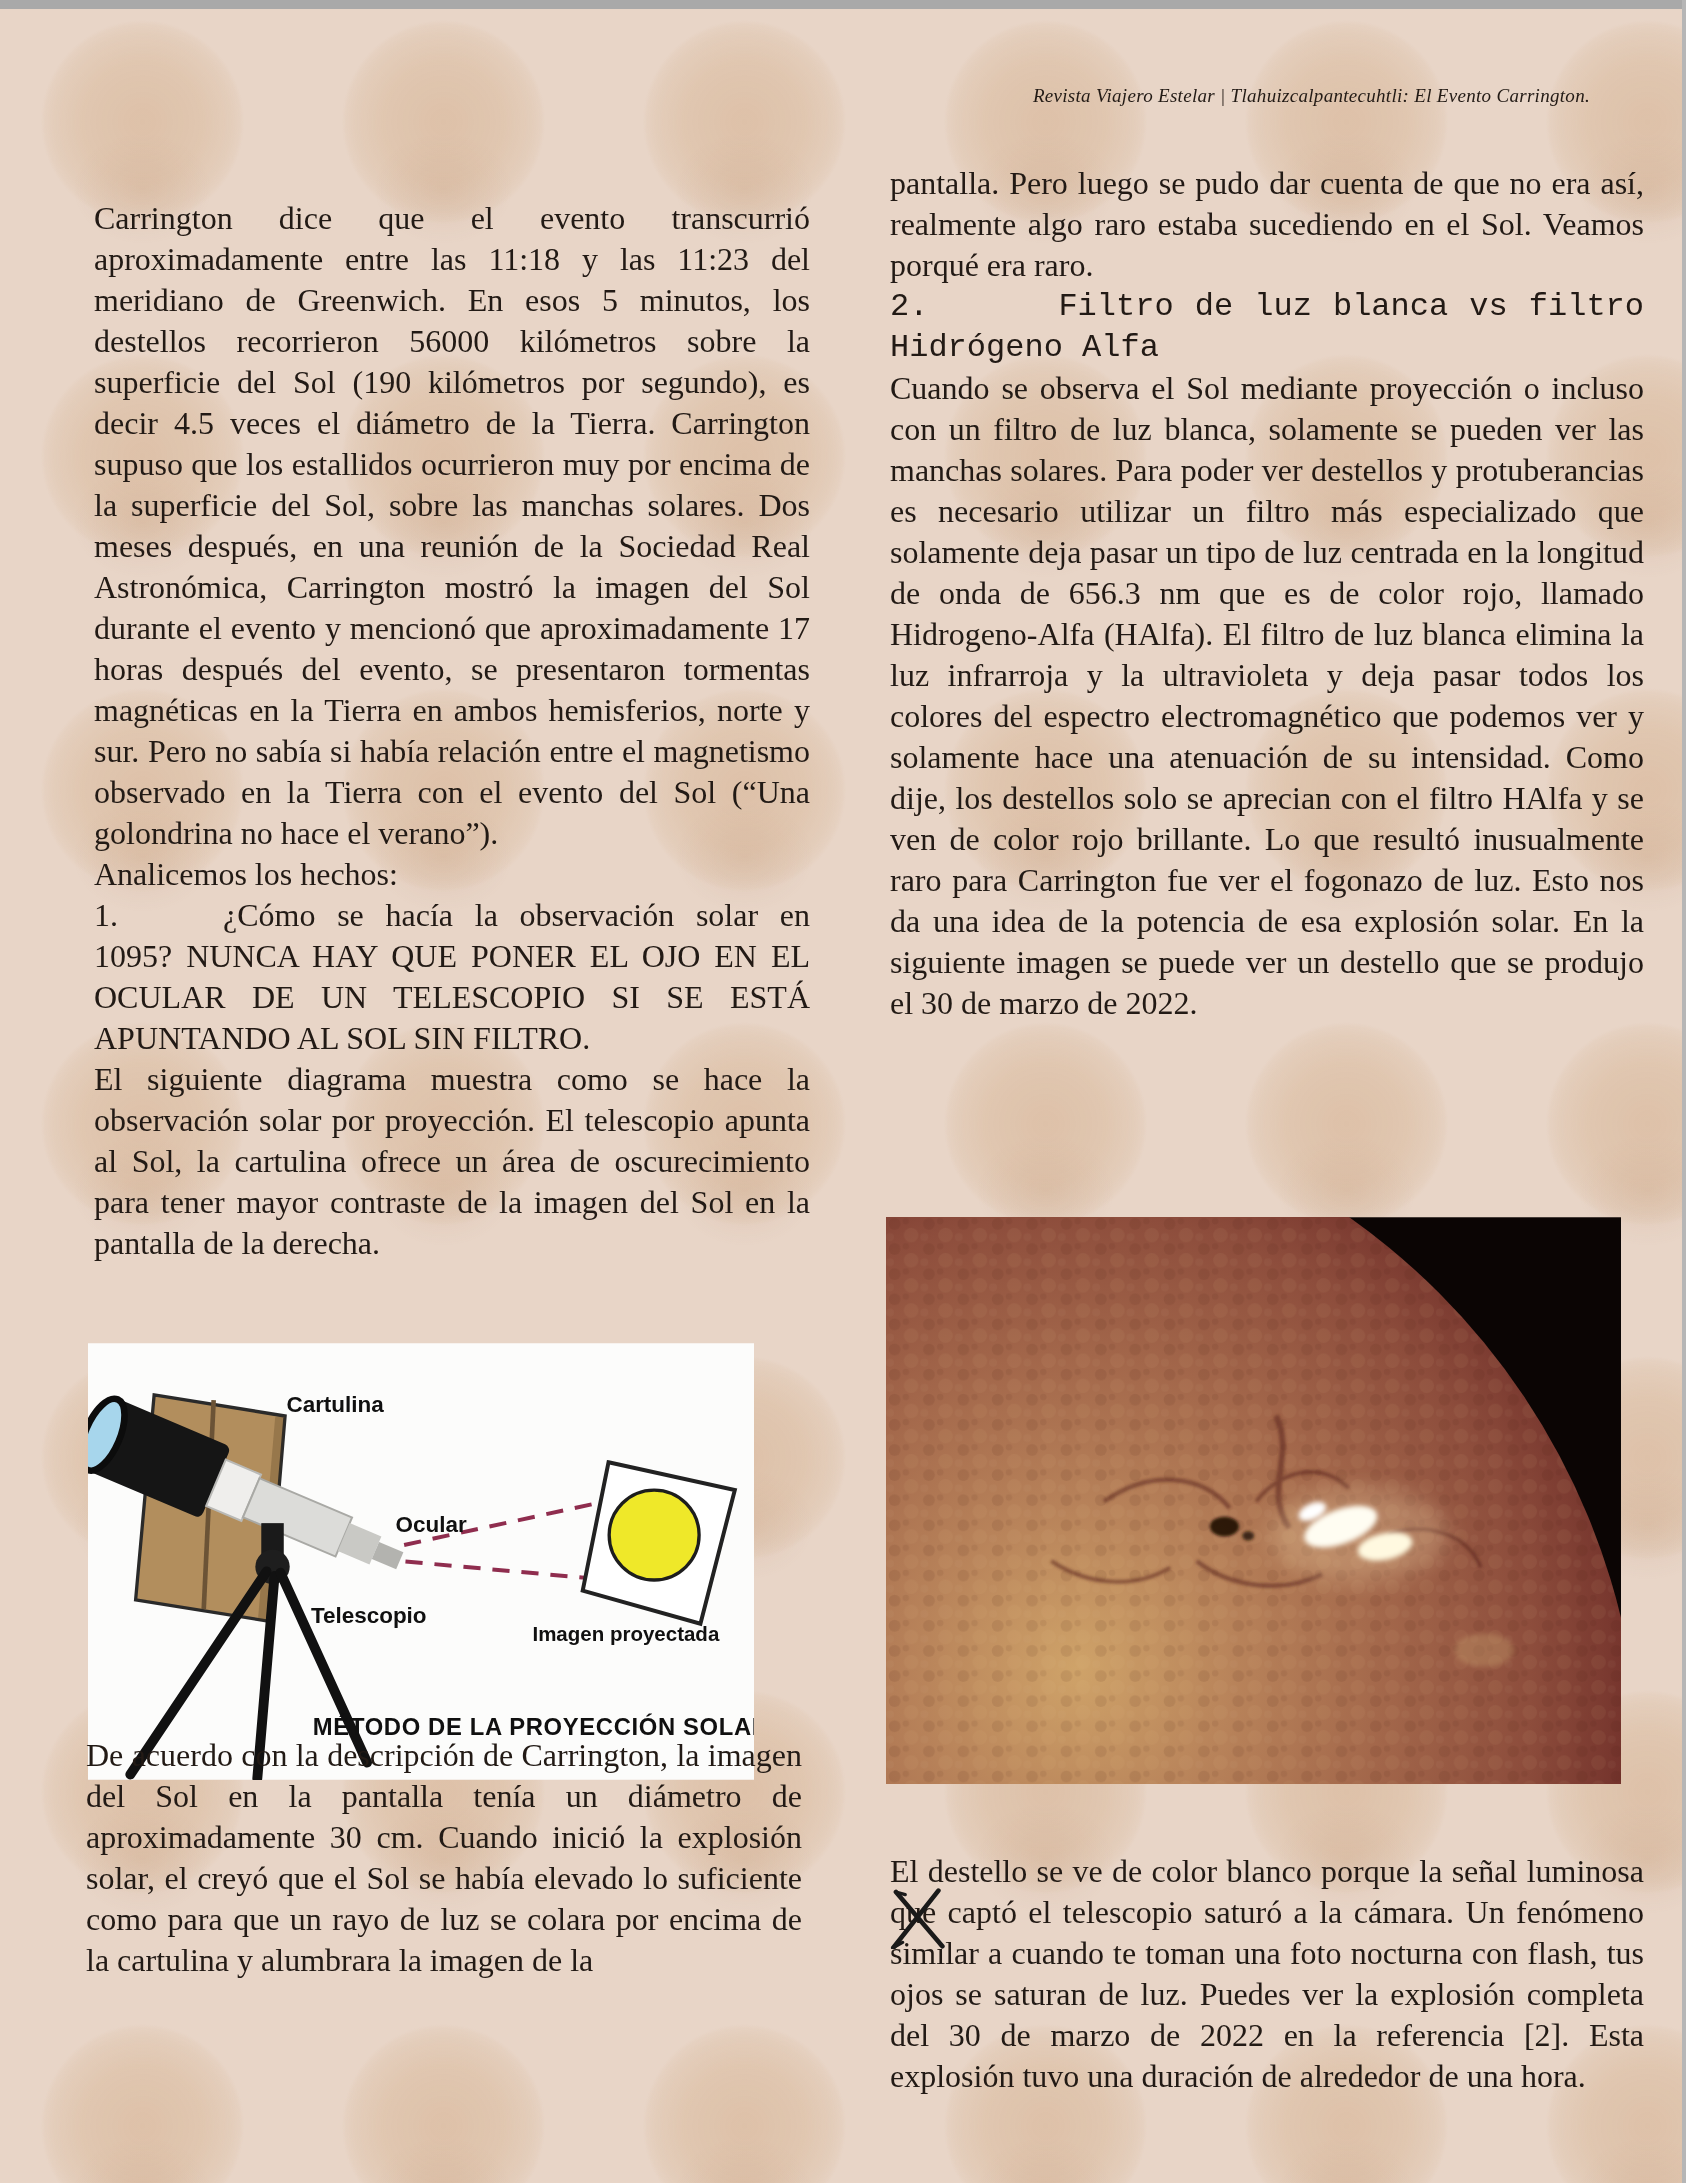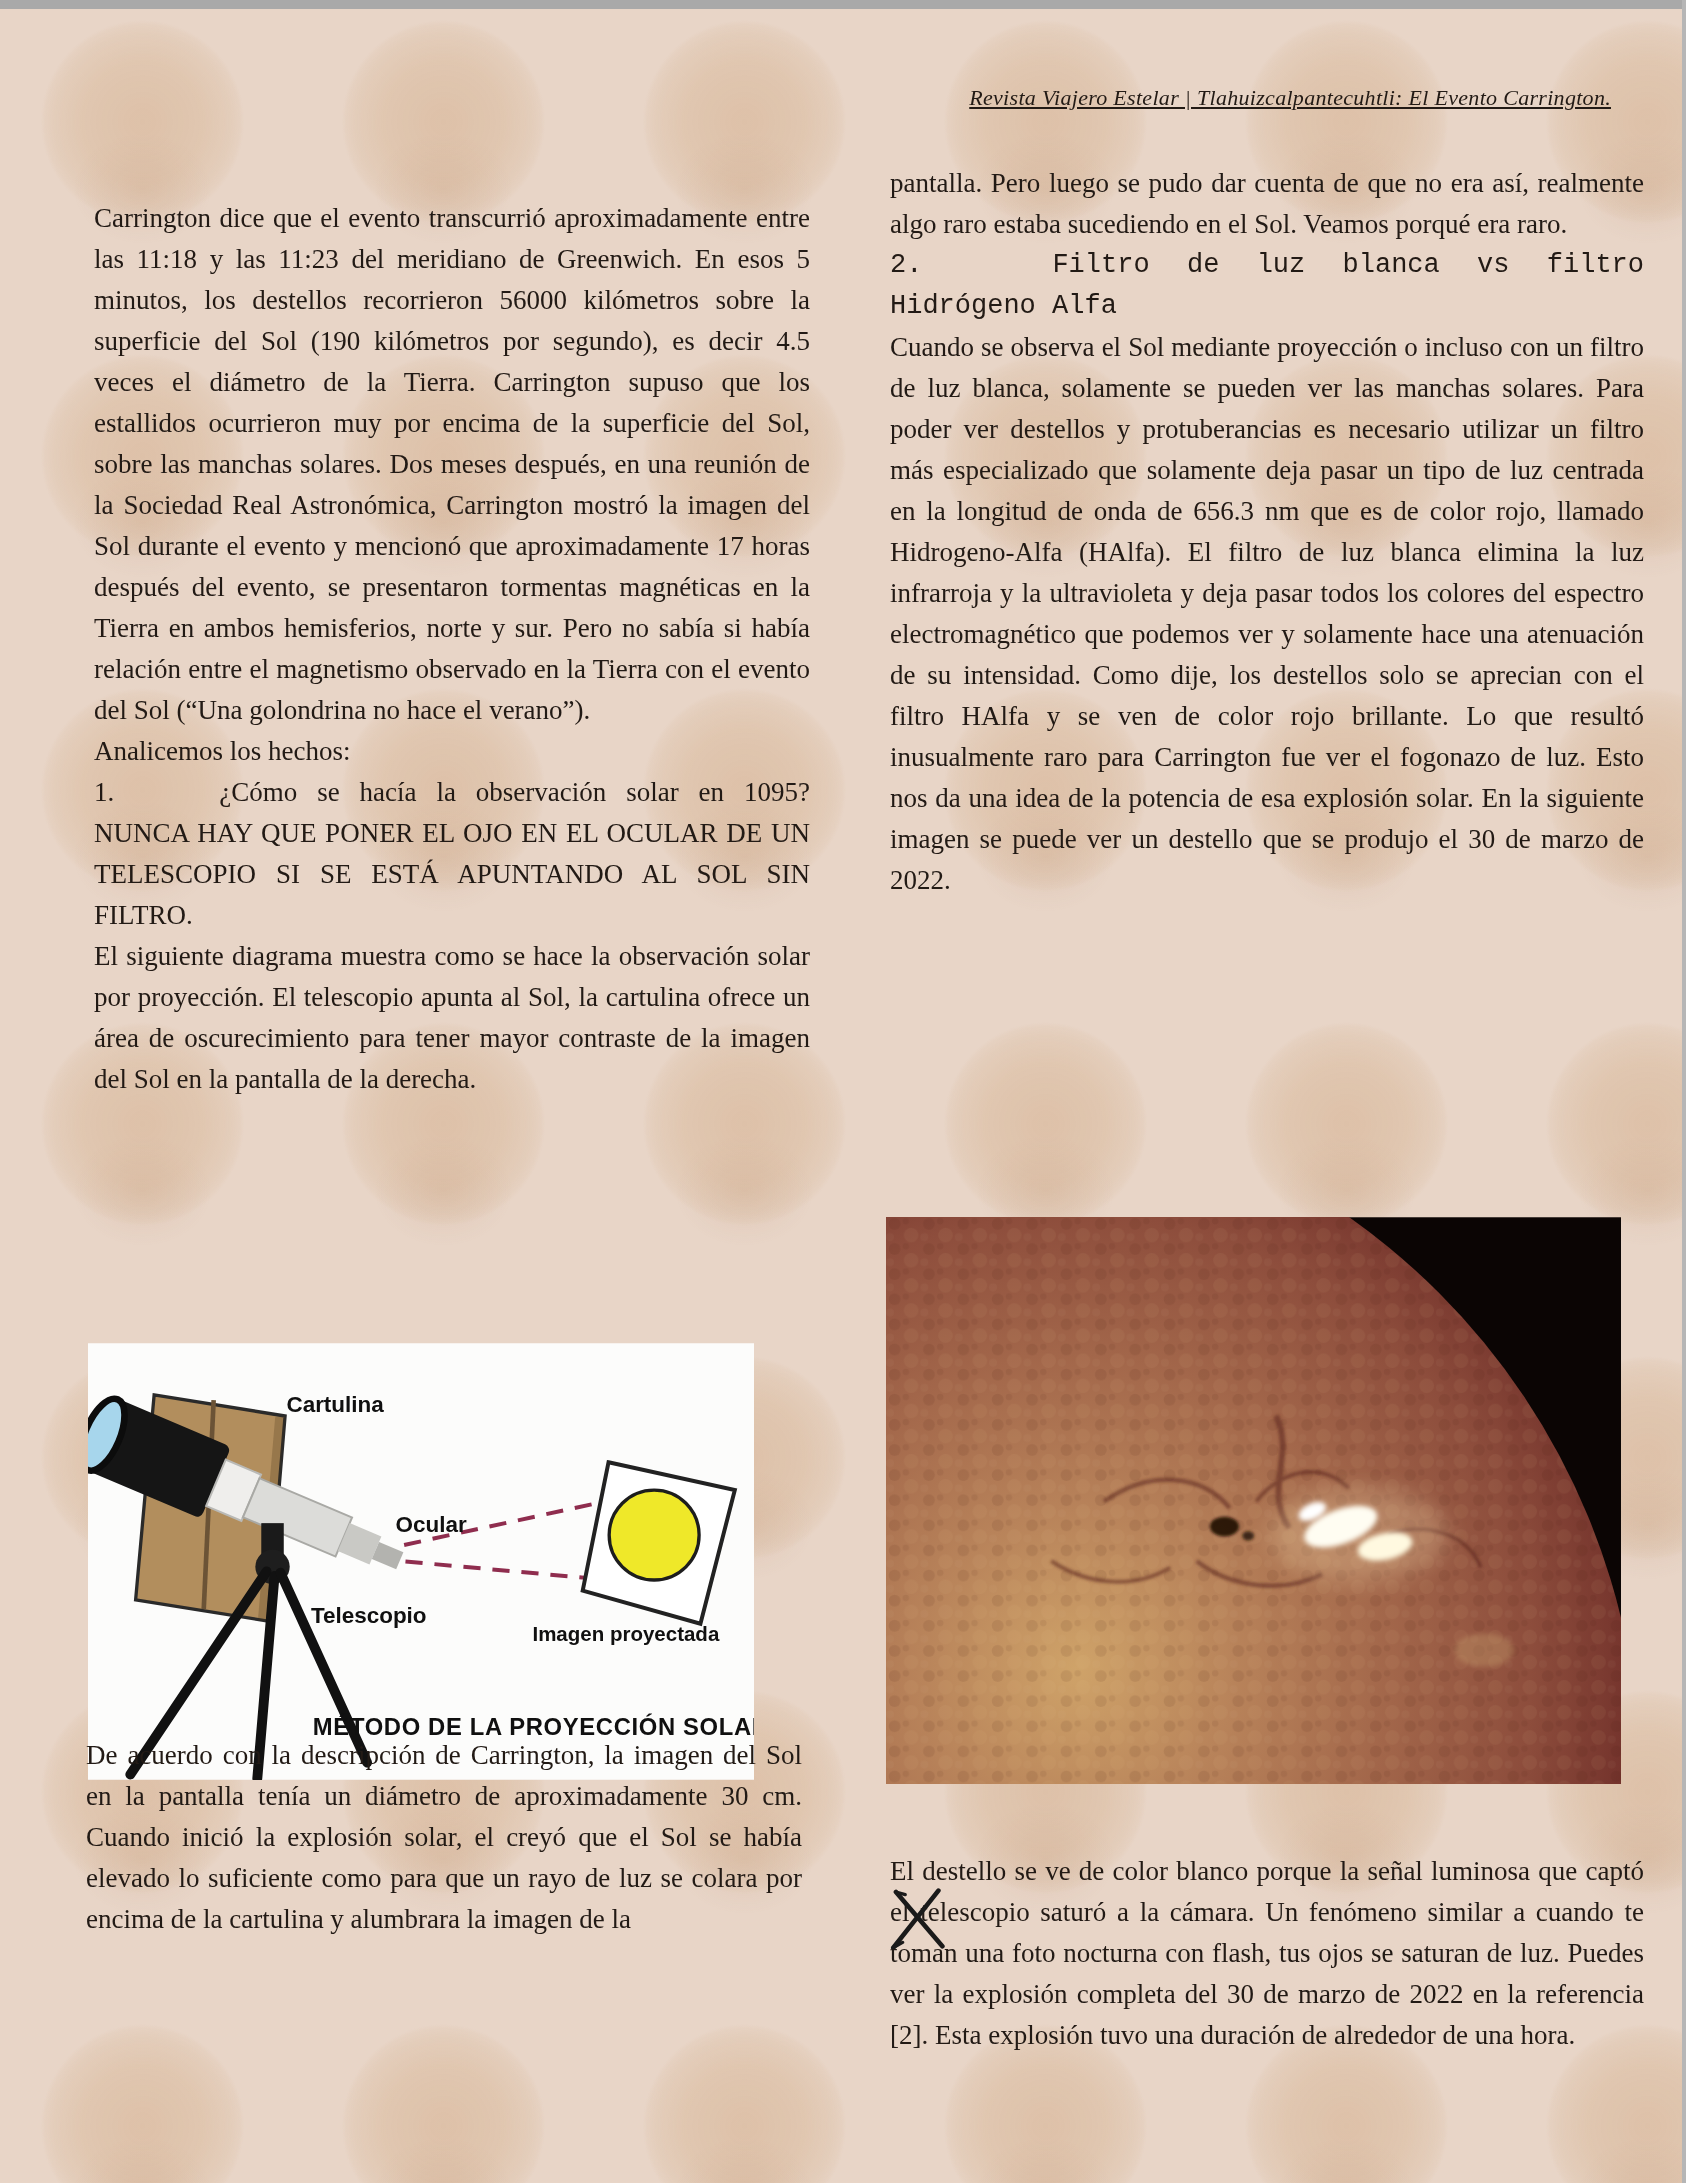--- a/index.html
+++ b/index.html
@@ -14,25 +14,25 @@
       radial-gradient(circle 134px at center, rgba(197,146,98,0.30) 0%, rgba(202,157,111,0.26) 45%, rgba(206,168,128,0.18) 66%, rgba(206,168,128,0.09) 73%, rgba(206,168,128,0) 76%),
       radial-gradient(ellipse 99px 79px at 50% 70%, rgba(148,88,48,0.10) 0%, rgba(148,88,48,0) 70%);
     background-size:301px 334px, 301px 334px;
     background-position:-8px -45px, -8px -45px;
     background-repeat:repeat, repeat;
   }
   .top-strip   { position:absolute; left:0; top:0; width:1687px; height:8.6px; background:#a9a9a9; }
   .right-strip { position:absolute; right:0; top:0; width:4.6px; height:2183px; background:#b6b6b6; }
 
   .header {
-    position:absolute; top:85px; right:76px;
-    font-style:italic; font-size:22px; letter-spacing:0.3px; white-space:nowrap;text-decoration:underline;
+    position:absolute; top:85px; right:97px;
+    font-style:italic; font-size:19px; letter-spacing:0.3px; white-space:nowrap;
   }
 
-  .colblock { position:absolute; text-align:justify; font-size:27px; line-height:41px; }
+  .colblock { position:absolute; text-align:justify; font-size:32px; line-height:41px; }
   #left-main   { left:86px;  top:198px;  width:716px;margin-left:8px; }
   #left-bottom { left:86px;  top:1735px; width:716px; }
   #right-main  { left:890px; top:163px;  width:754px; }
   #right-bottom{ left:890px; top:1851px; width:754px; }
   .colblock p { margin:0; }
   .mt-blank { margin-top:42px;font-family:Liberation Mono, monospace; }
   .tabgap1 { display:inline-block; width:105px; }
   .tabgap2 { display:inline-block; width:130px; }
 
   .diagram { position:absolute; left:88px; top:1343px; width:666px; height:437px; }

